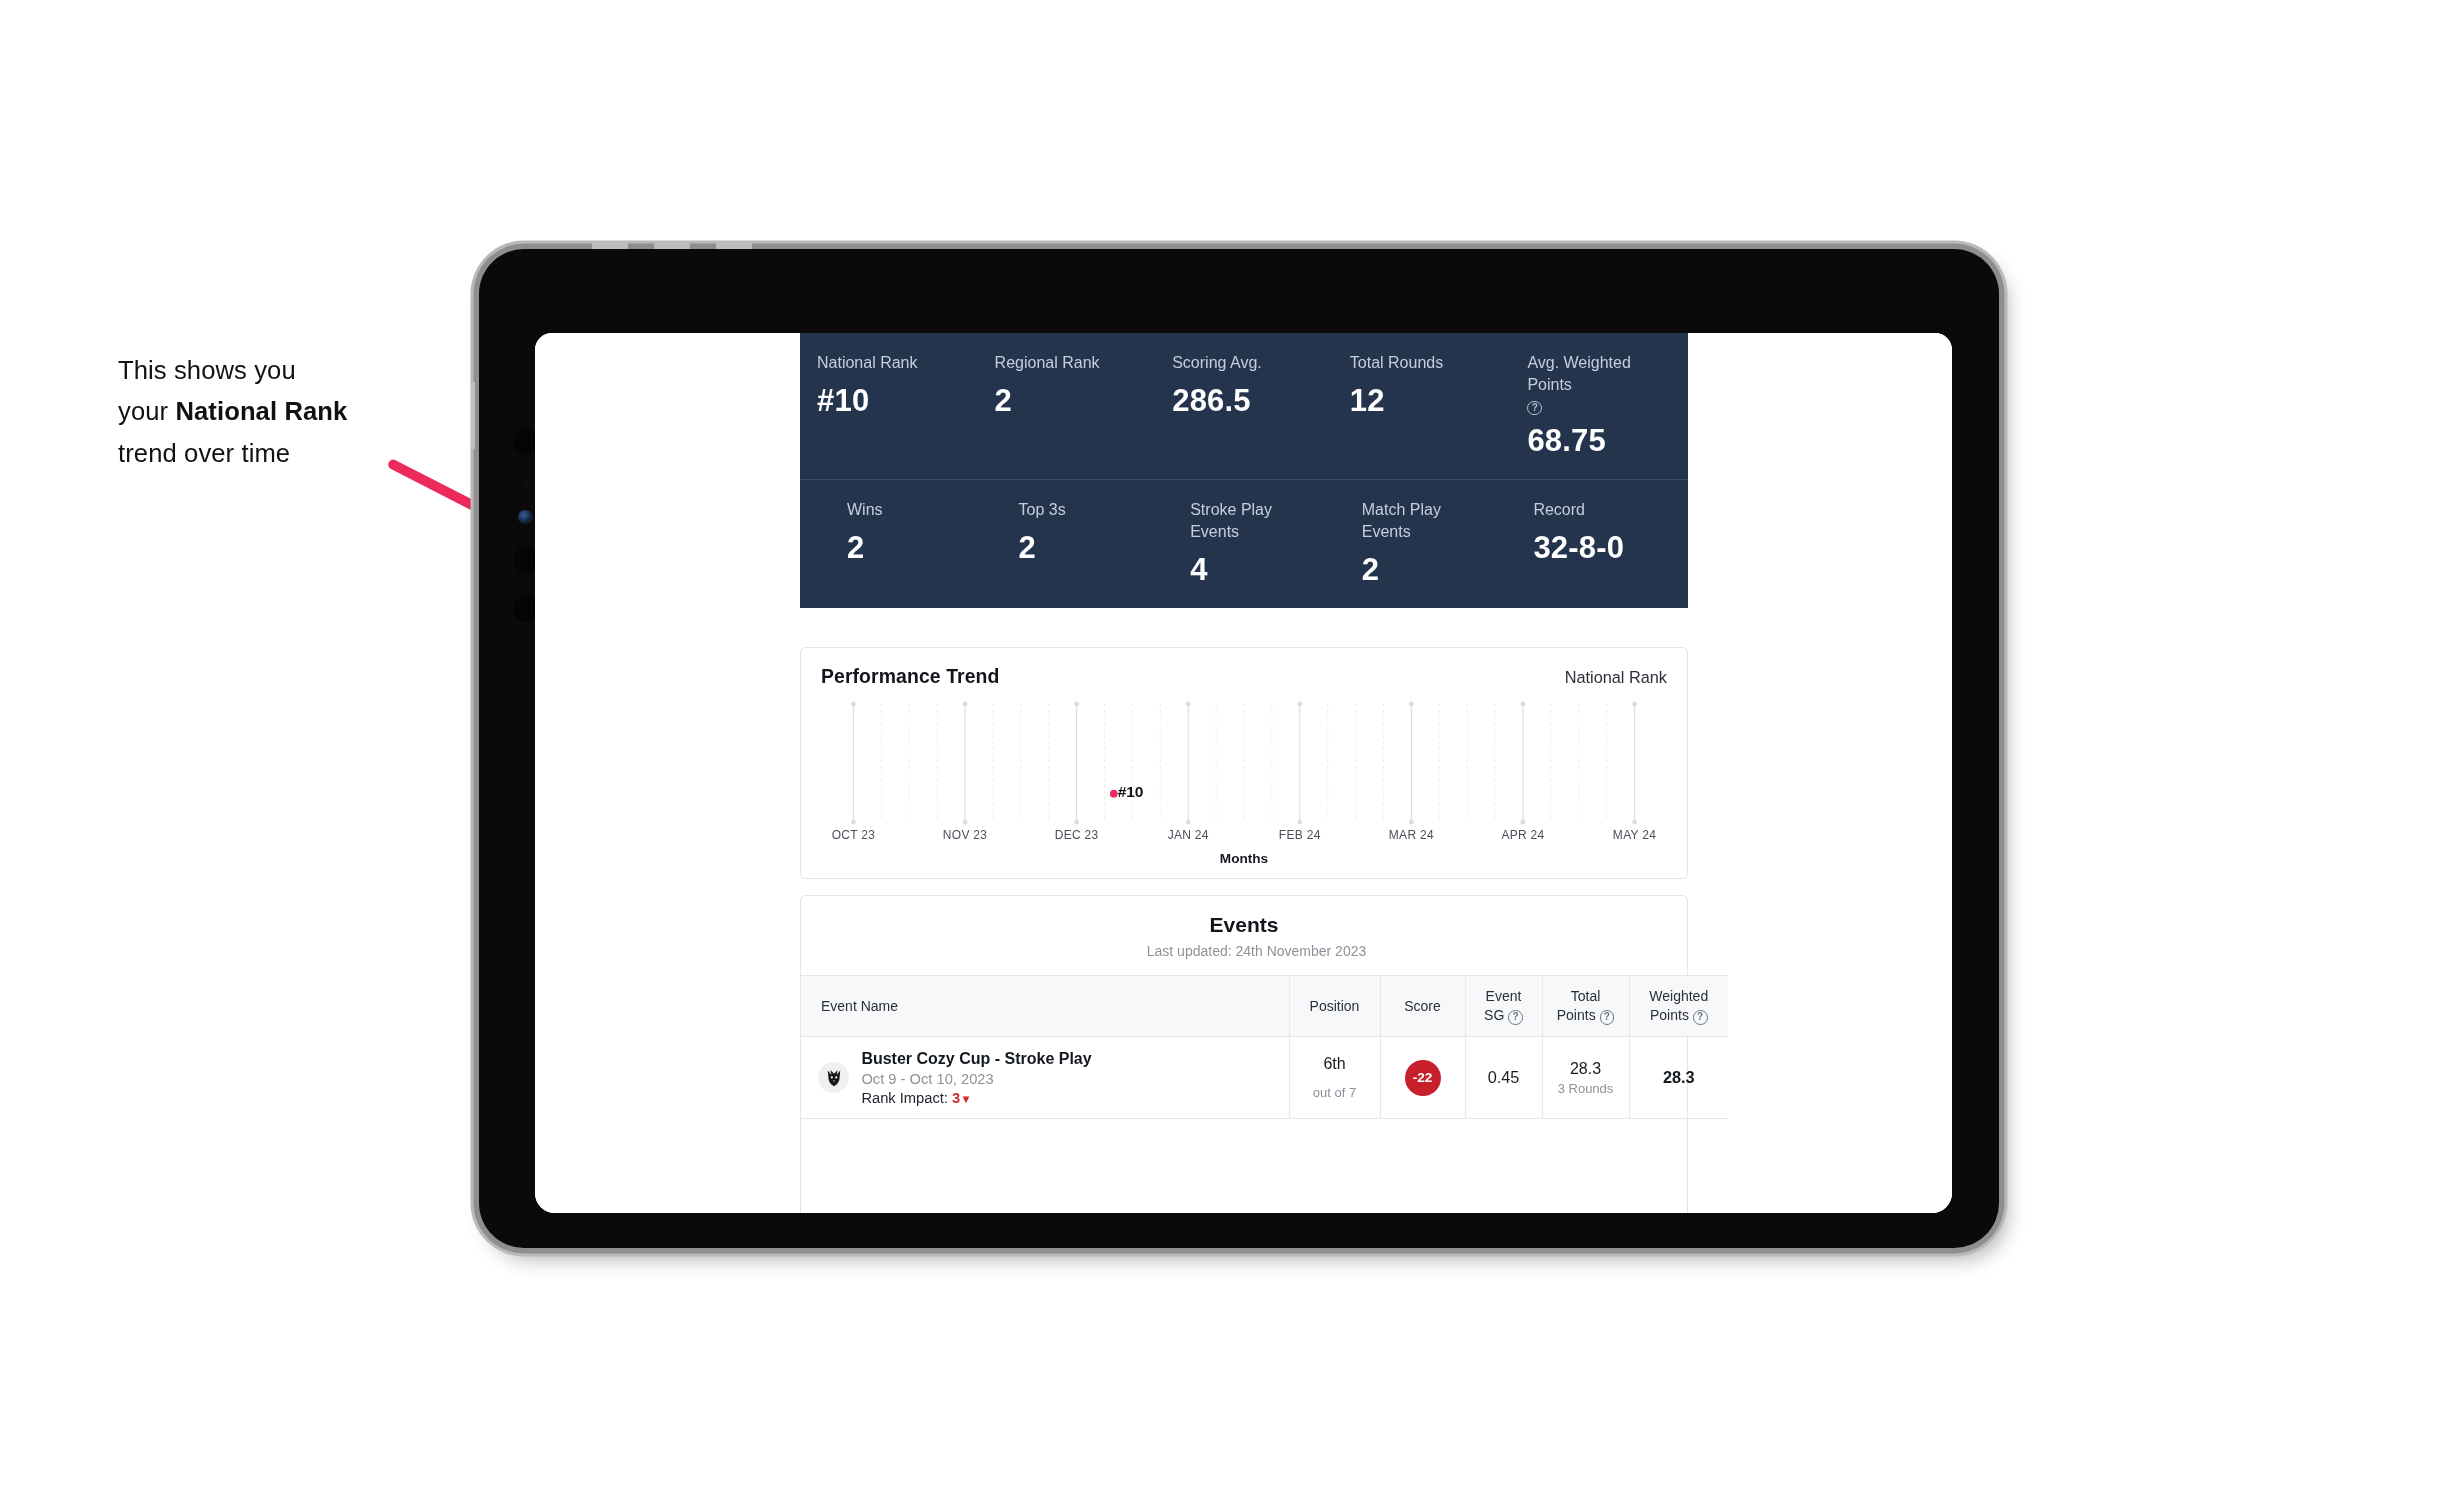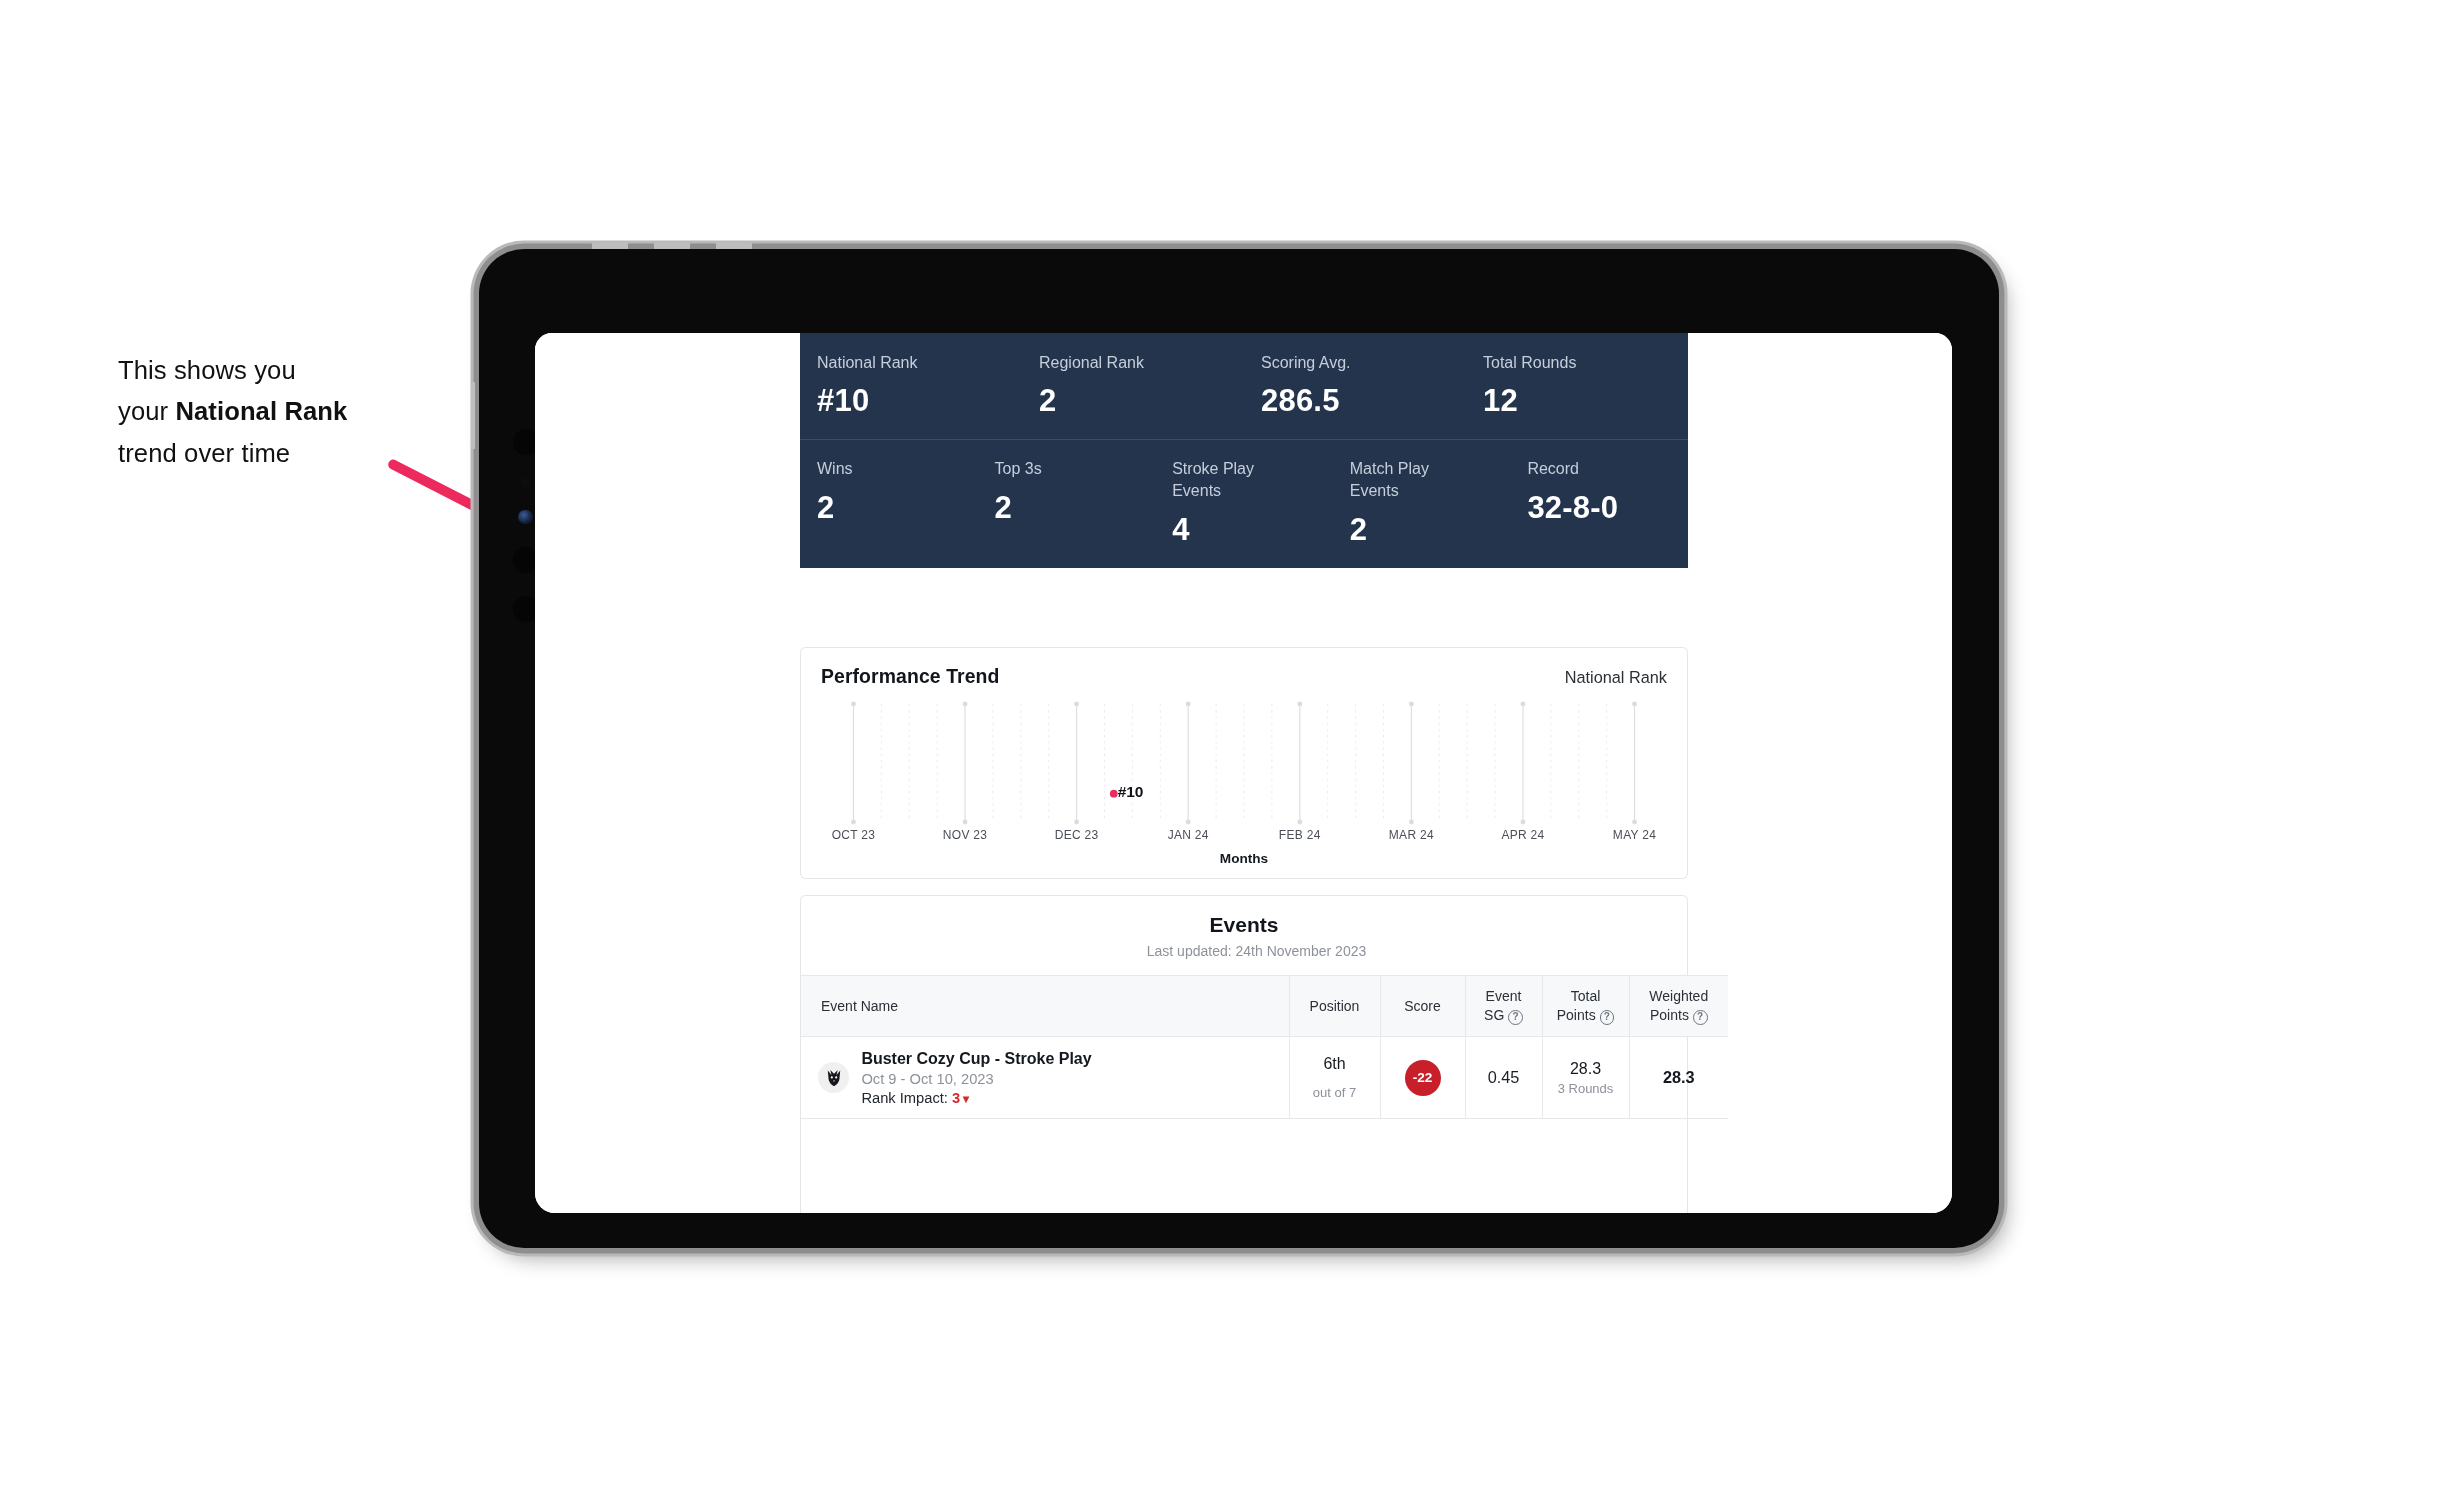--- a/index.html
+++ b/index.html
@@ -75,21 +75,21 @@
   .page { position: absolute; inset: 0; background: #ffffff; }
 
   
   .stats {
     position: absolute;
     left: 265px; top: 0;
     width: 888px;
     background: #24344d;
   }
   .stats-row { display: flex; }
-  .stats-row.second { border-top: 0.8px solid #3c4c64; }
+  .stats-row.second { border-top: 0.8px solid #3c4c64; padding-left: 30px; }
   .stat {
     flex: 1 1 0;
     padding: 18.6px 0 20px 17px;
   }
   .stat-label {
     font-size: 16px;
     line-height: 1.37;
     color: #c6cedb;
     font-weight: 400;
     max-width: 124px;
@@ -248,20 +248,27 @@
               <div class="stat-label">Regional Rank</div>
               <div class="stat-value">2</div>
             </div>
             <div class="stat">
               <div class="stat-label">Scoring Avg.</div>
               <div class="stat-value">286.5</div>
             </div>
             <div class="stat">
               <div class="stat-label">Total Rounds</div>
               <div class="stat-value">12</div>
+            </div>
+            <div class="stat">
+              <div class="stat-label">
+                <span>Avg. Weighted Points</span>
+                <span class="qmark">?</span>
+              </div>
+              <div class="stat-value">68.75</div>
             </div>
           </div>
           <div class="stats-row second">
             <div class="stat">
               <div class="stat-label">Wins</div>
               <div class="stat-value">2</div>
             </div>
             <div class="stat">
               <div class="stat-label">Top 3s</div>
               <div class="stat-value">2</div>

